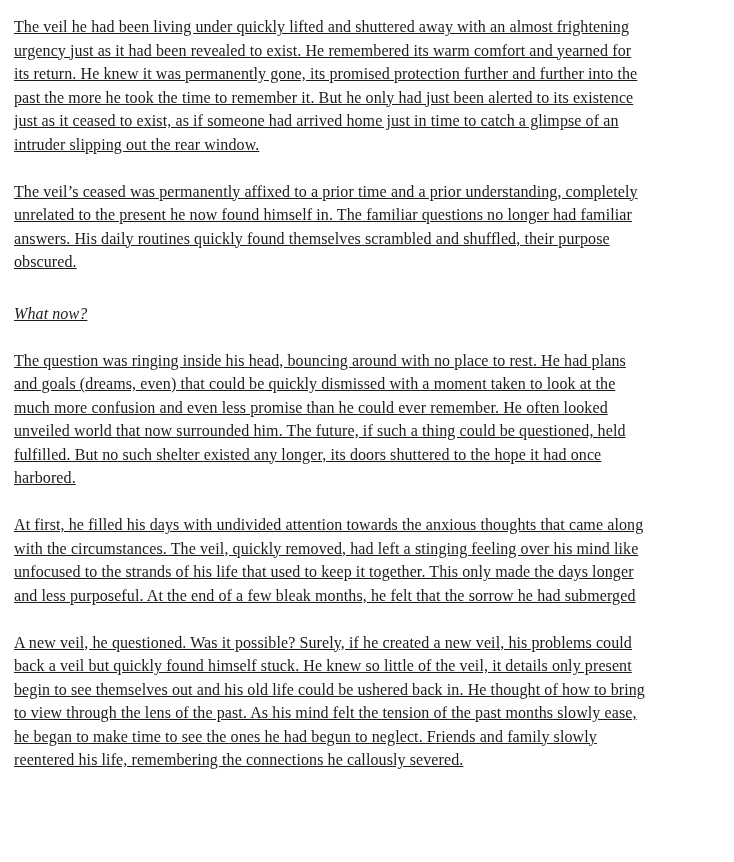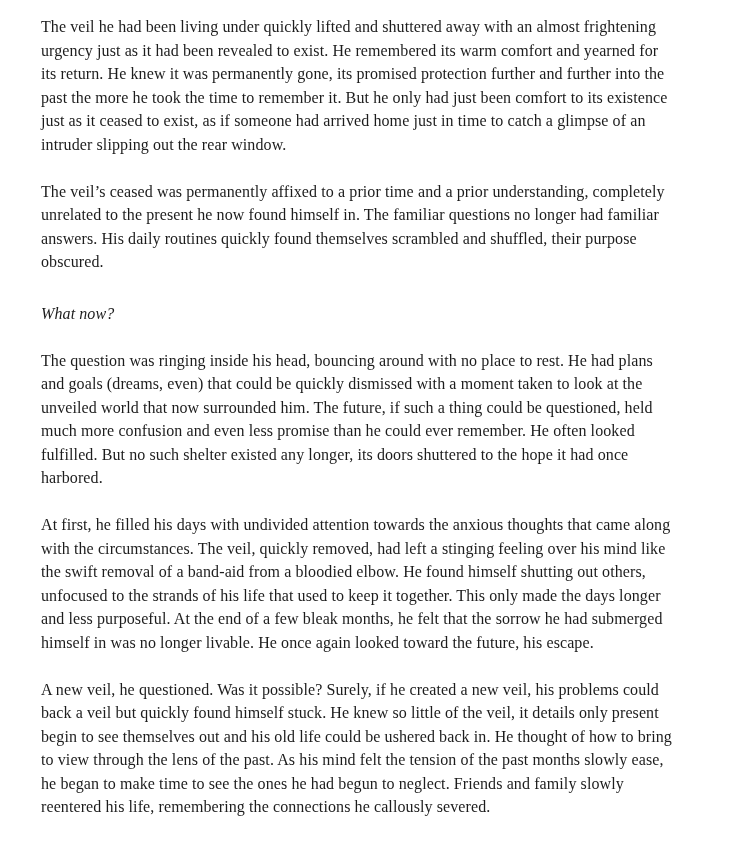--- a/index.html
+++ b/index.html
@@ -11,22 +11,23 @@
     width: 734px;
     height: 862px;
     overflow: hidden;
     font-family: "Liberation Serif", serif;
     color: #1c1c1c;
   }
   .page {
     box-sizing: border-box;
     width: 734px;
     height: 622px;
-    padding: 15px 26px 0 41px;
+    padding: 15px 26px 0 14px;
     background: #ffffff;
+    text-decoration: underline;
   }
   .para {
     margin: 0 0 23.5px 0;
   }
   .para.italic {
     font-style: italic;
     margin-top: 28px;
   }
   .line {
     font-size: 16px;
@@ -36,48 +37,46 @@
   }
 </style>
 </head>
 <body>
 
 <div class="page" style="background: rgb(255, 255, 255); color: rgb(28, 28, 28);">
     <div class="para">
       <div class="line">The veil he had been living under quickly lifted and shuttered away with an almost frightening</div>
       <div class="line">urgency just as it had been revealed to exist. He remembered its warm comfort and yearned for</div>
       <div class="line">its return. He knew it was permanently gone, its promised protection further and further into the</div>
-      <div class="line">past the more he took the time to remember it. But he only had just been comfort to its existence</div>
+      <div class="line">past the more he took the time to remember it. But he only had just been alerted to its existence</div>
       <div class="line">just as it ceased to exist, as if someone had arrived home just in time to catch a glimpse of an</div>
       <div class="line">intruder slipping out the rear window.</div>
     </div>
     <div class="para">
       <div class="line">The veil’s ceased was permanently affixed to a prior time and a prior understanding, completely</div>
       <div class="line">unrelated to the present he now found himself in. The familiar questions no longer had familiar</div>
       <div class="line">answers. His daily routines quickly found themselves scrambled and shuffled, their purpose</div>
       <div class="line">obscured.</div>
     </div>
     <div class="para italic">
       <div class="line">What now?</div>
     </div>
     <div class="para">
       <div class="line">The question was ringing inside his head, bouncing around with no place to rest. He had plans</div>
       <div class="line">and goals (dreams, even) that could be quickly dismissed with a moment taken to look at the</div>
+      <div class="line">much more confusion and even less promise than he could ever remember. He often looked</div>
       <div class="line">unveiled world that now surrounded him. The future, if such a thing could be questioned, held</div>
-      <div class="line">much more confusion and even less promise than he could ever remember. He often looked</div>
       <div class="line">fulfilled. But no such shelter existed any longer, its doors shuttered to the hope it had once</div>
       <div class="line">harbored.</div>
     </div>
     <div class="para">
       <div class="line">At first, he filled his days with undivided attention towards the anxious thoughts that came along</div>
       <div class="line">with the circumstances. The veil, quickly removed, had left a stinging feeling over his mind like</div>
-      <div class="line">the swift removal of a band-aid from a bloodied elbow. He found himself shutting out others,</div>
       <div class="line">unfocused to the strands of his life that used to keep it together. This only made the days longer</div>
       <div class="line">and less purposeful. At the end of a few bleak months, he felt that the sorrow he had submerged</div>
-      <div class="line">himself in was no longer livable. He once again looked toward the future, his escape.</div>
     </div>
     <div class="para">
       <div class="line">A new veil, he questioned. Was it possible? Surely, if he created a new veil, his problems could</div>
       <div class="line">back a veil but quickly found himself stuck. He knew so little of the veil, it details only present</div>
       <div class="line">begin to see themselves out and his old life could be ushered back in. He thought of how to bring</div>
       <div class="line">to view through the lens of the past. As his mind felt the tension of the past months slowly ease,</div>
       <div class="line">he began to make time to see the ones he had begun to neglect. Friends and family slowly</div>
       <div class="line">reentered his life, remembering the connections he callously severed.</div>
     </div>
   </div>

